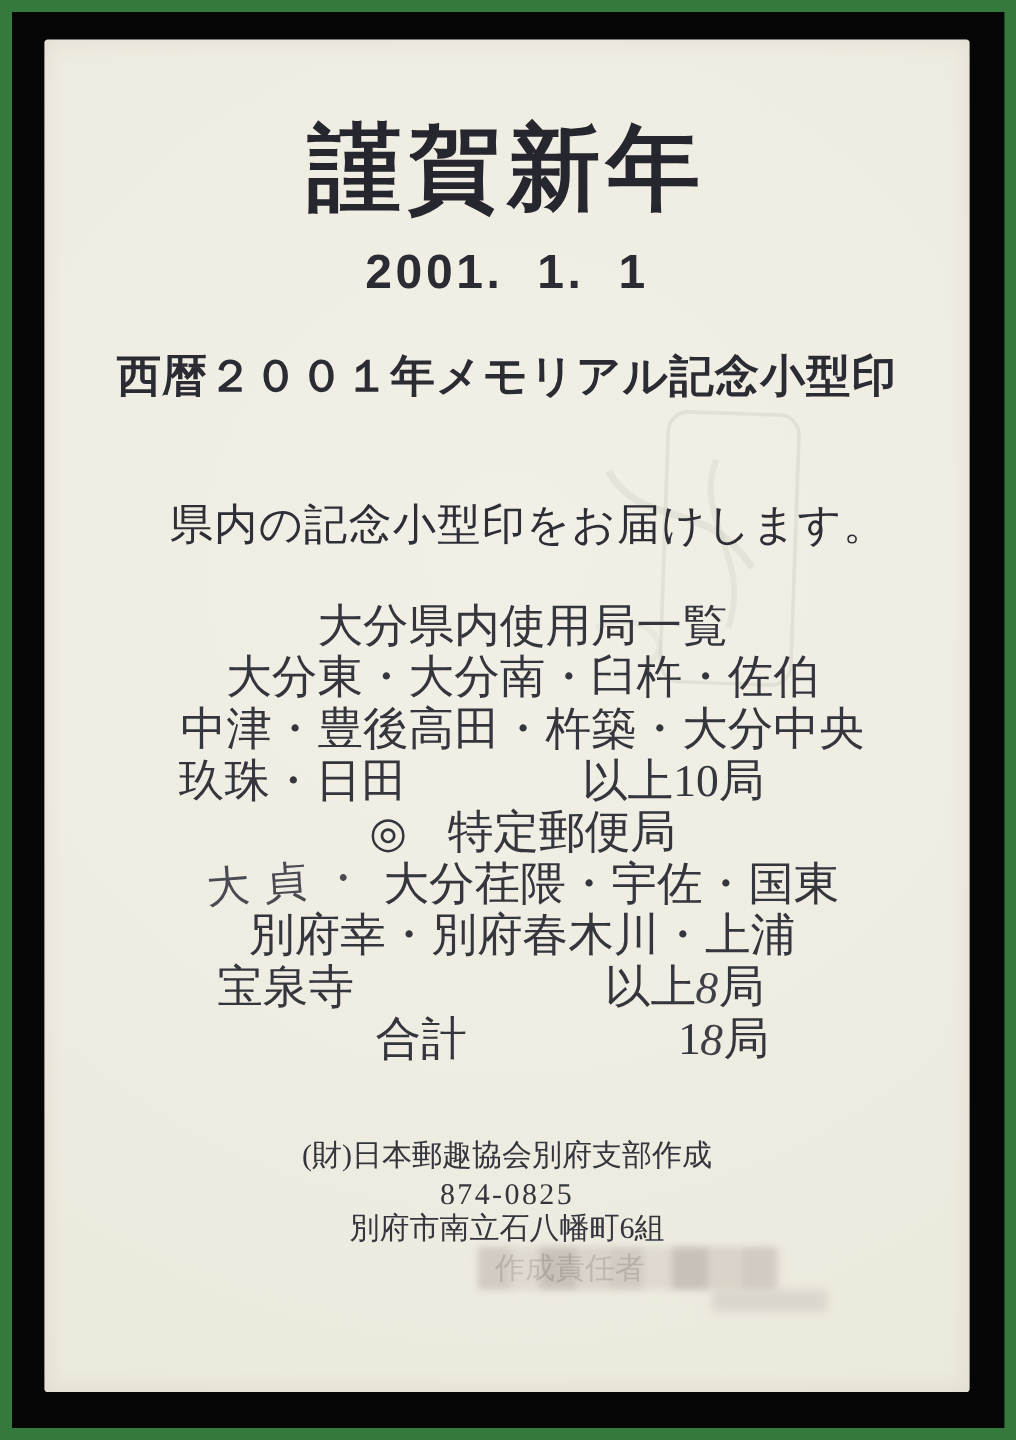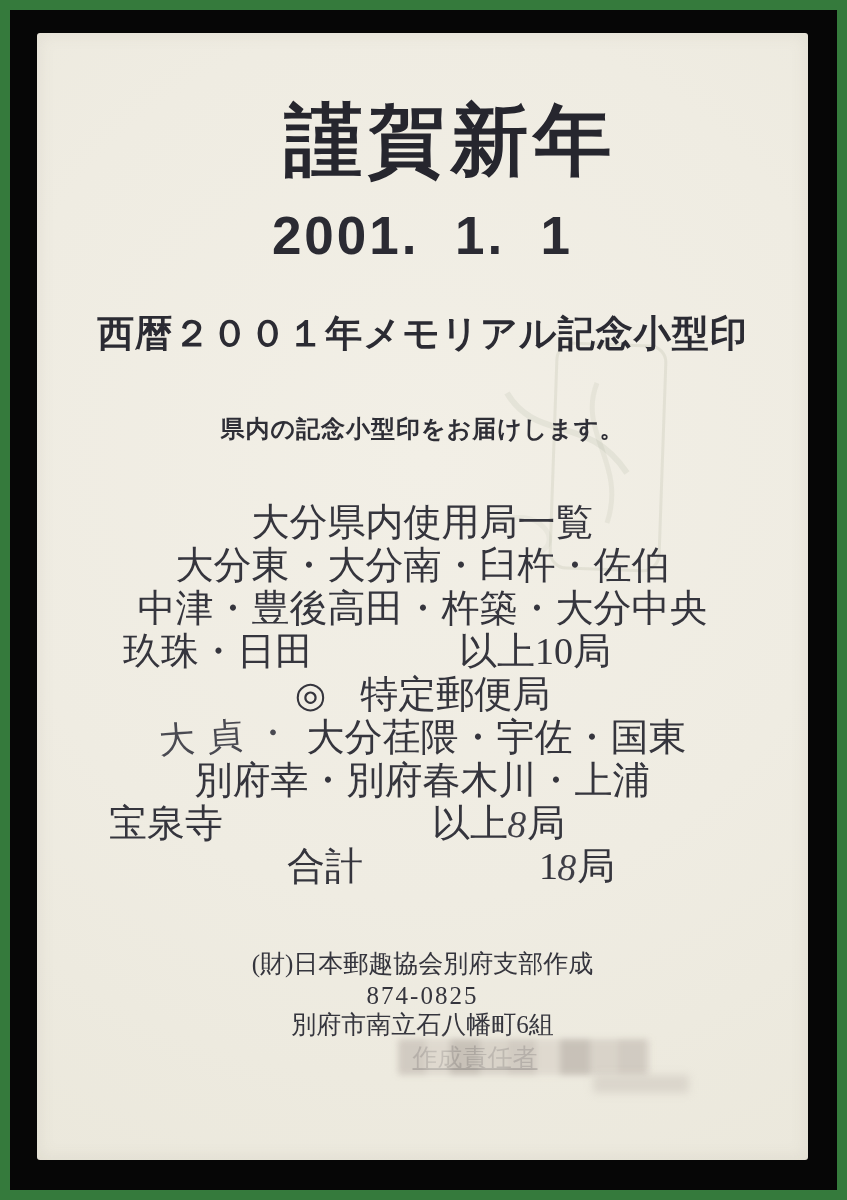--- a/index.html
+++ b/index.html
@@ -23,50 +23,50 @@
     border-radius: 3px;
     box-shadow: inset 0 0 18px rgba(120,110,90,0.10);
   }
   .line { position: absolute; width: 100%; text-align: center; color: #2c2c34; }
 
   .title {
     top: 56px;
     font-size: 78px; font-weight: 800; letter-spacing: 5px;
     color: #26262e;
     font-family: Liberation Sans, sans-serif;
-    padding-left: 28px;
   }
   .date {
     top: 172px;
-    font-size: 53px; font-weight: 600; letter-spacing: 3px;
+    font-size: 40px; font-weight: 600; letter-spacing: 3px;
     white-space: pre;
     color: #2b2b33;
   }
   .headline {
-    top: 276px;
+    top: 256px;
     font-size: 37px; font-weight: 600; letter-spacing: 1px;
     color: #2b2b33;
   }
   .notice {
     top: 380px;
-    font-size: 24px; font-weight: 700; letter-spacing: 1px;
+    font-size: 36px; font-weight: 400; letter-spacing: 1px;
     color: #2e2e36;
+    padding-left: 18px;
   }
 
   .list {
     position: absolute; top: 468px; left: 0; width: 100%;
     font-family: "Liberation Serif", serif;
     font-size: 38px; color: #35353d;
-    padding-left: 0; box-sizing: border-box;
+    padding-left: 26px; box-sizing: border-box;
   }
   .list .row { height: 43px; line-height: 43px; text-align: center; white-space: nowrap; }
   .list .marker { display: inline-block; margin-right: 34px; font-size: 36px; }
   .list .split { display: flex; justify-content: space-between; text-align: left; }
   .split.kusu   { margin-left: 86px; width: 488px; }
-  .split.hosen  { margin-left: 72px; width: 456px; align-items: flex-end; }
+  .split.hosen  { margin-left: 118px; width: 456px; align-items: flex-end; }
   .split.total  { margin-left: 250px; width: 328px; gap: 18px; }
 
   .hand {
     display: inline-block;
     font-weight: 400; color: #4a4a52;
     letter-spacing: 12px; margin-right: 4px;
     transform: rotate(-4deg) translateY(-2px);
     font-size: 36px;
   }
   .hand-digit {
@@ -77,21 +77,21 @@
 
   .footer {
     position: absolute; top: 914px; left: 0; width: 100%;
     font-family: "Liberation Serif", serif;
     font-size: 25px; color: #35353d;
   }
   .footer .frow { text-align: center; white-space: nowrap; }
   .f1 { height: 34px; line-height: 34px; }
   .f2 { height: 29px; line-height: 29px; letter-spacing: 2px; }
   .f3 { height: 30px; line-height: 30px; }
-  .f4 { height: 36px; line-height: 36px; text-align: right; padding-left: 105px; text-decoration: underline; }
+  .f4 { height: 36px; line-height: 36px; text-align: right; padding-left: 105px; }
 
   .redact {
     position: absolute;
     left: 361px; top: 1006px;
     width: 252px; height: 36px;
     background: repeating-linear-gradient(90deg,
       #cdc6bd 0 28px, #ddd7cd 28px 52px, #c2bbb2 52px 82px, #d6d0c6 82px 110px);
     filter: blur(3px);
     border-radius: 2px;
     opacity: 0.85;

